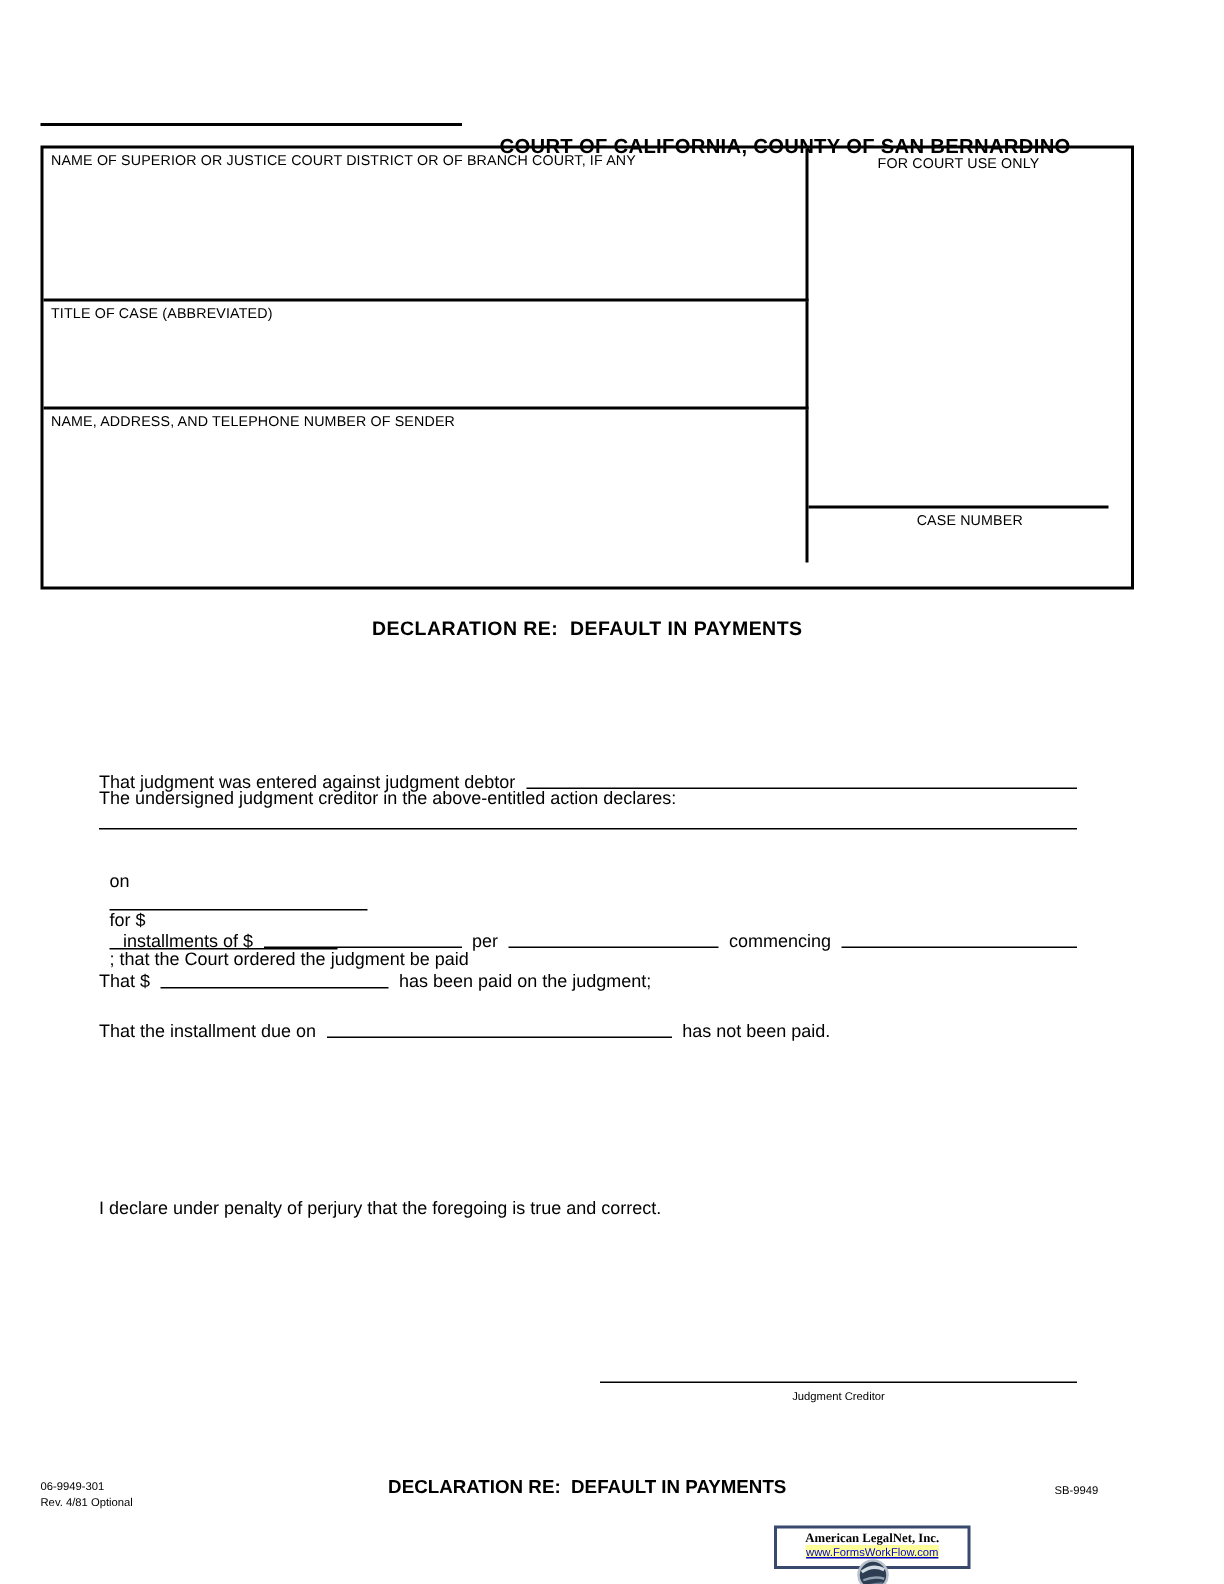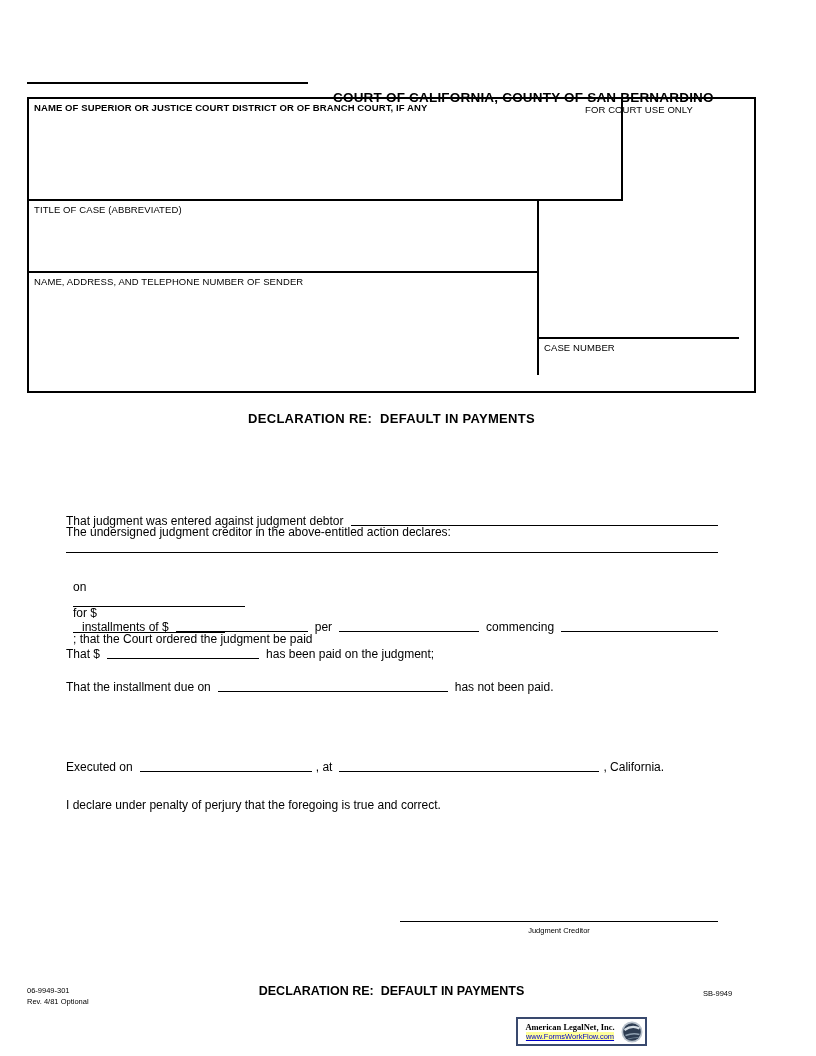--- a/index.html
+++ b/index.html
@@ -12,26 +12,26 @@
   .page { position:relative; width:816px; height:1056px; background:#fff; overflow:hidden; }
 
   
   .court-name-blank { position:absolute; left:27px; top:70px; width:281px; height:14px; border-bottom:2px solid #000; }
   .court-title { position:absolute; left:333px; top:64px; font-size:13.5px; font-weight:bold; letter-spacing:0.2px;margin-top:26px; }
 
   
   .caption-box { position:absolute; left:27px; top:97px; width:729px; height:296px; border:2px solid #000; }
   .cell { position:absolute; }
   .cell-label { display:block; font-size:9.5px; padding:3px 5px; letter-spacing:0.1px; }
-  .cell-district   { left:0; top:0;    width:594px; height:102px; border-right:2px solid #000; border-bottom:2px solid #000;font-weight:bold; }
+  .cell-district   { left:0; top:0;    width:510px; height:102px; border-right:2px solid #000; border-bottom:2px solid #000; }
   .cell-case-title { left:0; top:102px; width:510px; height:72px;  border-right:2px solid #000; border-bottom:2px solid #000; }
   .cell-sender     { left:0; top:174px; width:510px; height:102px; border-right:2px solid #000; }
   .cell-court-use  { left:510px; top:0; width:200px; height:240px; border-bottom:2px solid #000; }
   .cell-court-use .cell-label { text-align:center; padding-top:5px; }
-  .cell-case-number{ left:510px; top:240px; width:215px; height:68px; }
+  .cell-case-number{ left:510px; top:240px; width:215px; height:68px;text-align:center; }
 
   
   .main-title { position:absolute; left:27px; top:411px; width:729px; text-align:center;
                 font-size:13px; font-weight:bold; letter-spacing:0.3px; white-space:pre; }
 
   
   .line { position:absolute; left:66px; width:652px; font-size:12px; display:flex; align-items:baseline; white-space:pre; }
   .blank { display:inline-block; height:12px; border-bottom:1.3px solid #000; transform:translateY(1px); }
   .fill { flex:1 1 auto; }
   .l1  { top:481px;margin-top:44px; }
@@ -55,21 +55,21 @@
   
   .footer-title { position:absolute; left:27px; top:984px; width:729px; text-align:center;
                   font-size:12.5px; font-weight:bold; white-space:pre; }
   .footer-doc { position:absolute; left:27px; top:986px; font-size:7.5px; }
   .footer-rev { position:absolute; left:27px; top:997px; font-size:7.5px; }
   .footer-form { position:absolute; left:703px; top:989px; font-size:7.5px; }
 
   
   .stamp { position:absolute; left:516px; top:1017px; width:131px; height:29px;
            border:2px solid #39496e; background:#fff;
-           display:flex; align-items:center; padding:1px 2px; }
+           display:flex; align-items:center; padding:1px 2px;flex-direction:column; }
   .stamp-text { flex:1 1 auto; display:flex; flex-direction:column; align-items:center; justify-content:center; }
   .stamp-company { font-family:"Liberation Serif", serif; font-weight:bold; font-size:8.5px; line-height:10px; white-space:nowrap; }
   .stamp-link { font-size:7.5px; line-height:9px; color:#0000cc; text-decoration:underline;
                 background:#ffff99; white-space:nowrap; cursor:pointer; }
   .stamp-globe { flex:0 0 auto; width:22px; height:22px; margin-left:1px; }
 </style>
 </head>
 <body>
 
 <div class="page">
@@ -131,27 +131,20 @@
     <span>has been paid on the judgment;</span>
   </div>
 
   <div class="line l7">
     <span>That the installment due on</span>
     <span class="blank gap-l gap-r" style="width:230px;"></span>
     <span>has not been paid.</span>
   </div>
 
 
-  <div class="line l9">
-    <span>Executed on</span>
-    <span class="blank gap-l gap-r-sm" style="width:172px;"></span>
-    <span>, at</span>
-    <span class="blank gap-l gap-r-sm" style="width:260px;"></span>
-    <span>, California.</span>
-  </div>
 
   <div class="line l10">
     <span>I declare under penalty of perjury that the foregoing is true and correct.</span>
   </div>
 
   <div class="sig-line"></div>
   <div class="sig-label">Judgment Creditor</div>
 
   <div class="footer-doc">06-9949-301</div>
   <div class="footer-rev">Rev. 4/81 Optional</div>

